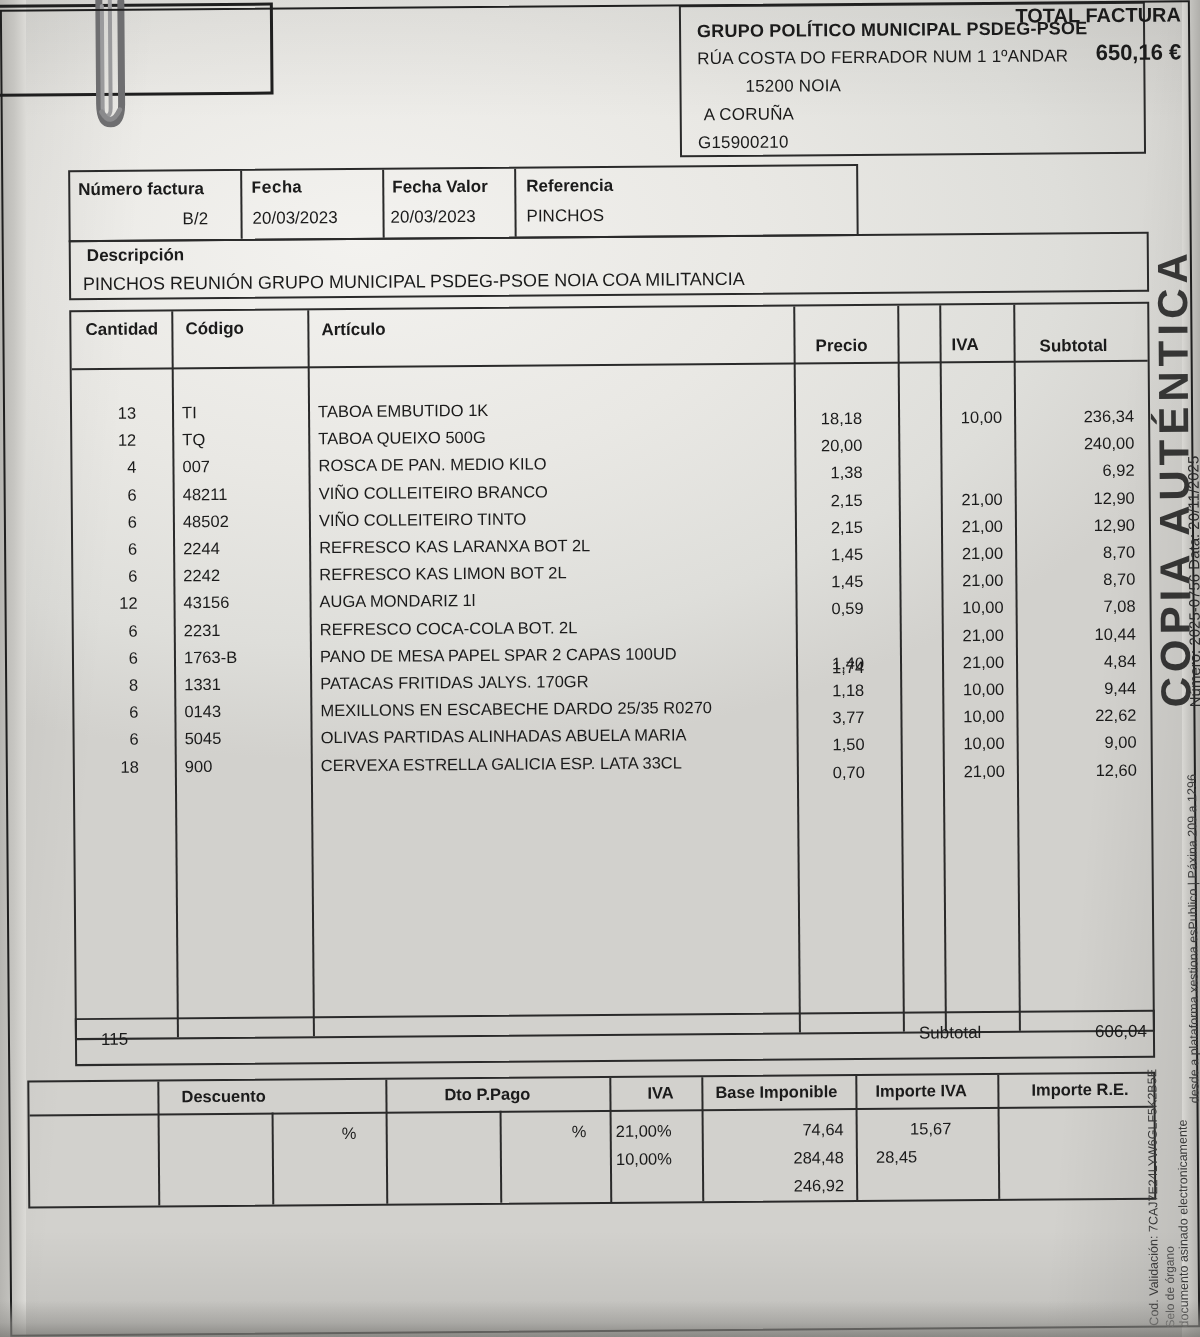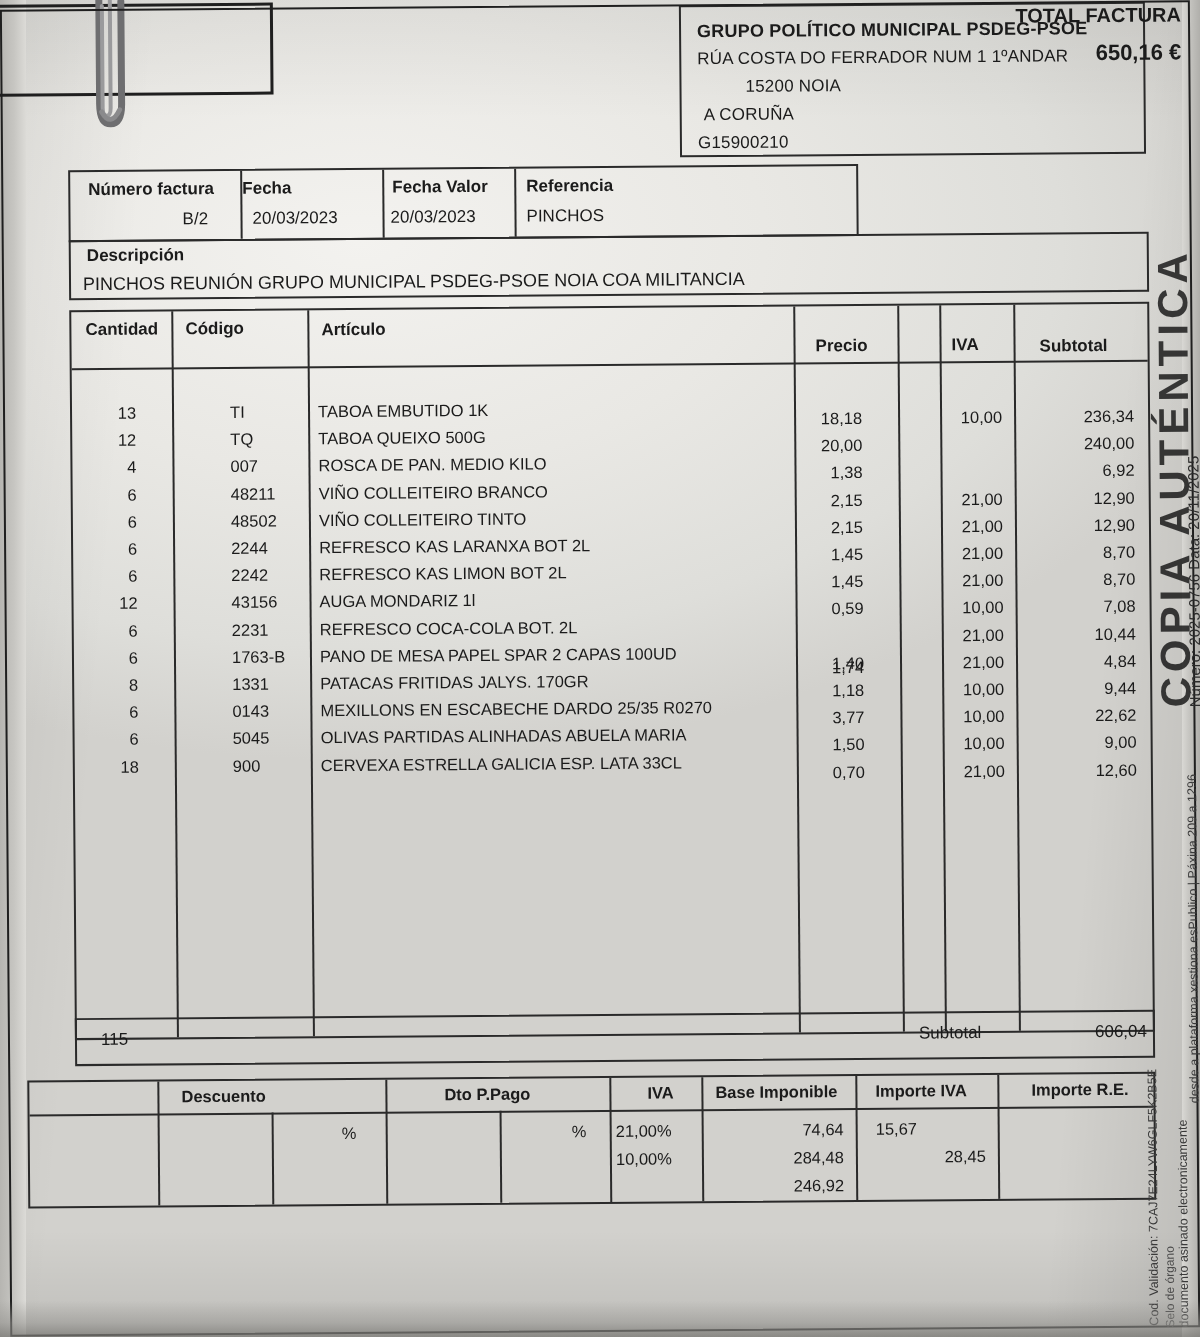--- a/index.html
+++ b/index.html
@@ -67,21 +67,21 @@
   #desc-v{position:absolute;left:12px;top:32px;font-size:18px;}
 
   
   #tbl{left:72px;top:306px;width:1076px;height:726px;}
   .vrule{position:absolute;top:0;height:726px;border-left:2px solid #2a2a2a;}
   .hrule{position:absolute;left:0;width:1076px;border-top:2px solid #2a2a2a;}
   .th{position:absolute;font-size:17px;font-weight:bold;}
 
   .row{position:absolute;left:0;width:1076px;height:27px;font-size:16.5px;}
   .c-qty{position:absolute;width:64px;text-align:right;}
-  .c-cod{position:absolute;left:110px;margin-left:48px;}
+  .c-cod{position:absolute;left:110px;}
   .c-art{position:absolute;left:246px;}
   .c-pre{position:absolute;left:690px;width:100px;text-align:right;}
   .c-iva{position:absolute;left:852px;width:78px;text-align:right;}
   .c-sub{position:absolute;left:952px;width:110px;text-align:right;}
 
   
   #subt{left:72px;top:1014px;width:1076px;height:44px;}
   #subt-qty{position:absolute;left:24px;top:10px;font-size:17px;}
   #subt-l{position:absolute;left:842px;top:10px;font-size:17px;}
   #subt-v{position:absolute;left:960px;top:10px;width:110px;text-align:right;font-size:17px;}
@@ -148,24 +148,24 @@
     <div class="line" style="top:70px;margin-left:48px;">15200 NOIA</div>
     <div class="line" style="top:98px;left:22px;">A CORUÑA</div>
     <div class="line" style="top:126px;">G15900210</div>
   </div>
 
   <div class="box ink" id="meta-box">
     <div class="meta-sep" style="left:170px;"></div>
     <div class="meta-sep" style="left:312px;"></div>
     <div class="meta-sep" style="left:444px;"></div>
 
-    <div class="meta-h" style="left:18px;">Número factura</div>
+    <div class="meta-h" style="left:8px;">Número factura</div>
     <div class="meta-v" style="left:112px;">B/2</div>
 
-    <div class="meta-h" style="left:172px;">Fecha</div>
+    <div class="meta-h" style="left:181px;font-family:Liberation Mono, monospace;">Fecha</div>
     <div class="meta-v" style="left:182px;">20/03/2023</div>
 
     <div class="meta-h" style="left:322px;">Fecha Valor</div>
     <div class="meta-v" style="left:320px;">20/03/2023</div>
 
     <div class="meta-h" style="left:456px;">Referencia</div>
     <div class="meta-v" style="left:456px;">PINCHOS</div>
   </div>
 
   <div class="box ink" id="desc-box">
@@ -328,25 +328,25 @@
     <div class="sum-h" style="left:686px;top:6px;">Base Imponible</div>
     <div class="sum-h" style="left:846px;top:6px;">Importe IVA</div>
     <div class="sum-h" style="left:1002px;top:6px;">Importe R.E.</div>
 
     <div class="sum-c" style="left:312px;top:44px;">%</div>
     <div class="sum-c" style="left:542px;top:44px;">%</div>
 
     <div id="sum-lines">
         <div class="sum-c" style="left: 586px; width: 80px; top: 44px; text-align: left;">21,00%</div>
         <div class="sum-c" style="left: 686px; width: 128px; top: 44px; text-align: right;">74,64</div>
-        <div class="sum-c" style="left: 846px; width: 110px; top: 44px; text-align: left;">15,67</div>
+        <div class="sum-c" style="left: 846px; width: 110px; top: 44px; text-align: center;">15,67</div>
         <div class="sum-c" style="left: 978px; width: 130px; top: 44px; text-align: right;"></div>
         <div class="sum-c" style="left: 586px; width: 80px; top: 72px; text-align: left;">10,00%</div>
         <div class="sum-c" style="left: 686px; width: 128px; top: 72px; text-align: right;">284,48</div>
-        <div class="sum-c" style="left: 846px; width: 110px; top: 72px; text-align: right;">28,45</div>
+        <div class="sum-c" style="left: 846px; width: 110px; top: 72px; text-align: left;">28,45</div>
         <div class="sum-c" style="left: 978px; width: 130px; top: 72px; text-align: right;"></div>
         <div class="sum-c" style="left: 586px; width: 80px; top: 100px; text-align: left;"></div>
         <div class="sum-c" style="left: 686px; width: 128px; top: 100px; text-align: right;">246,92</div>
         <div class="sum-c" style="left: 846px; width: 110px; top: 100px; text-align: right;"></div>
         <div class="sum-c" style="left: 978px; width: 130px; top: 100px; text-align: right;"></div>
       </div>
   </div>
 
   <div id="total-box">
     <div id="total-inner"></div>

